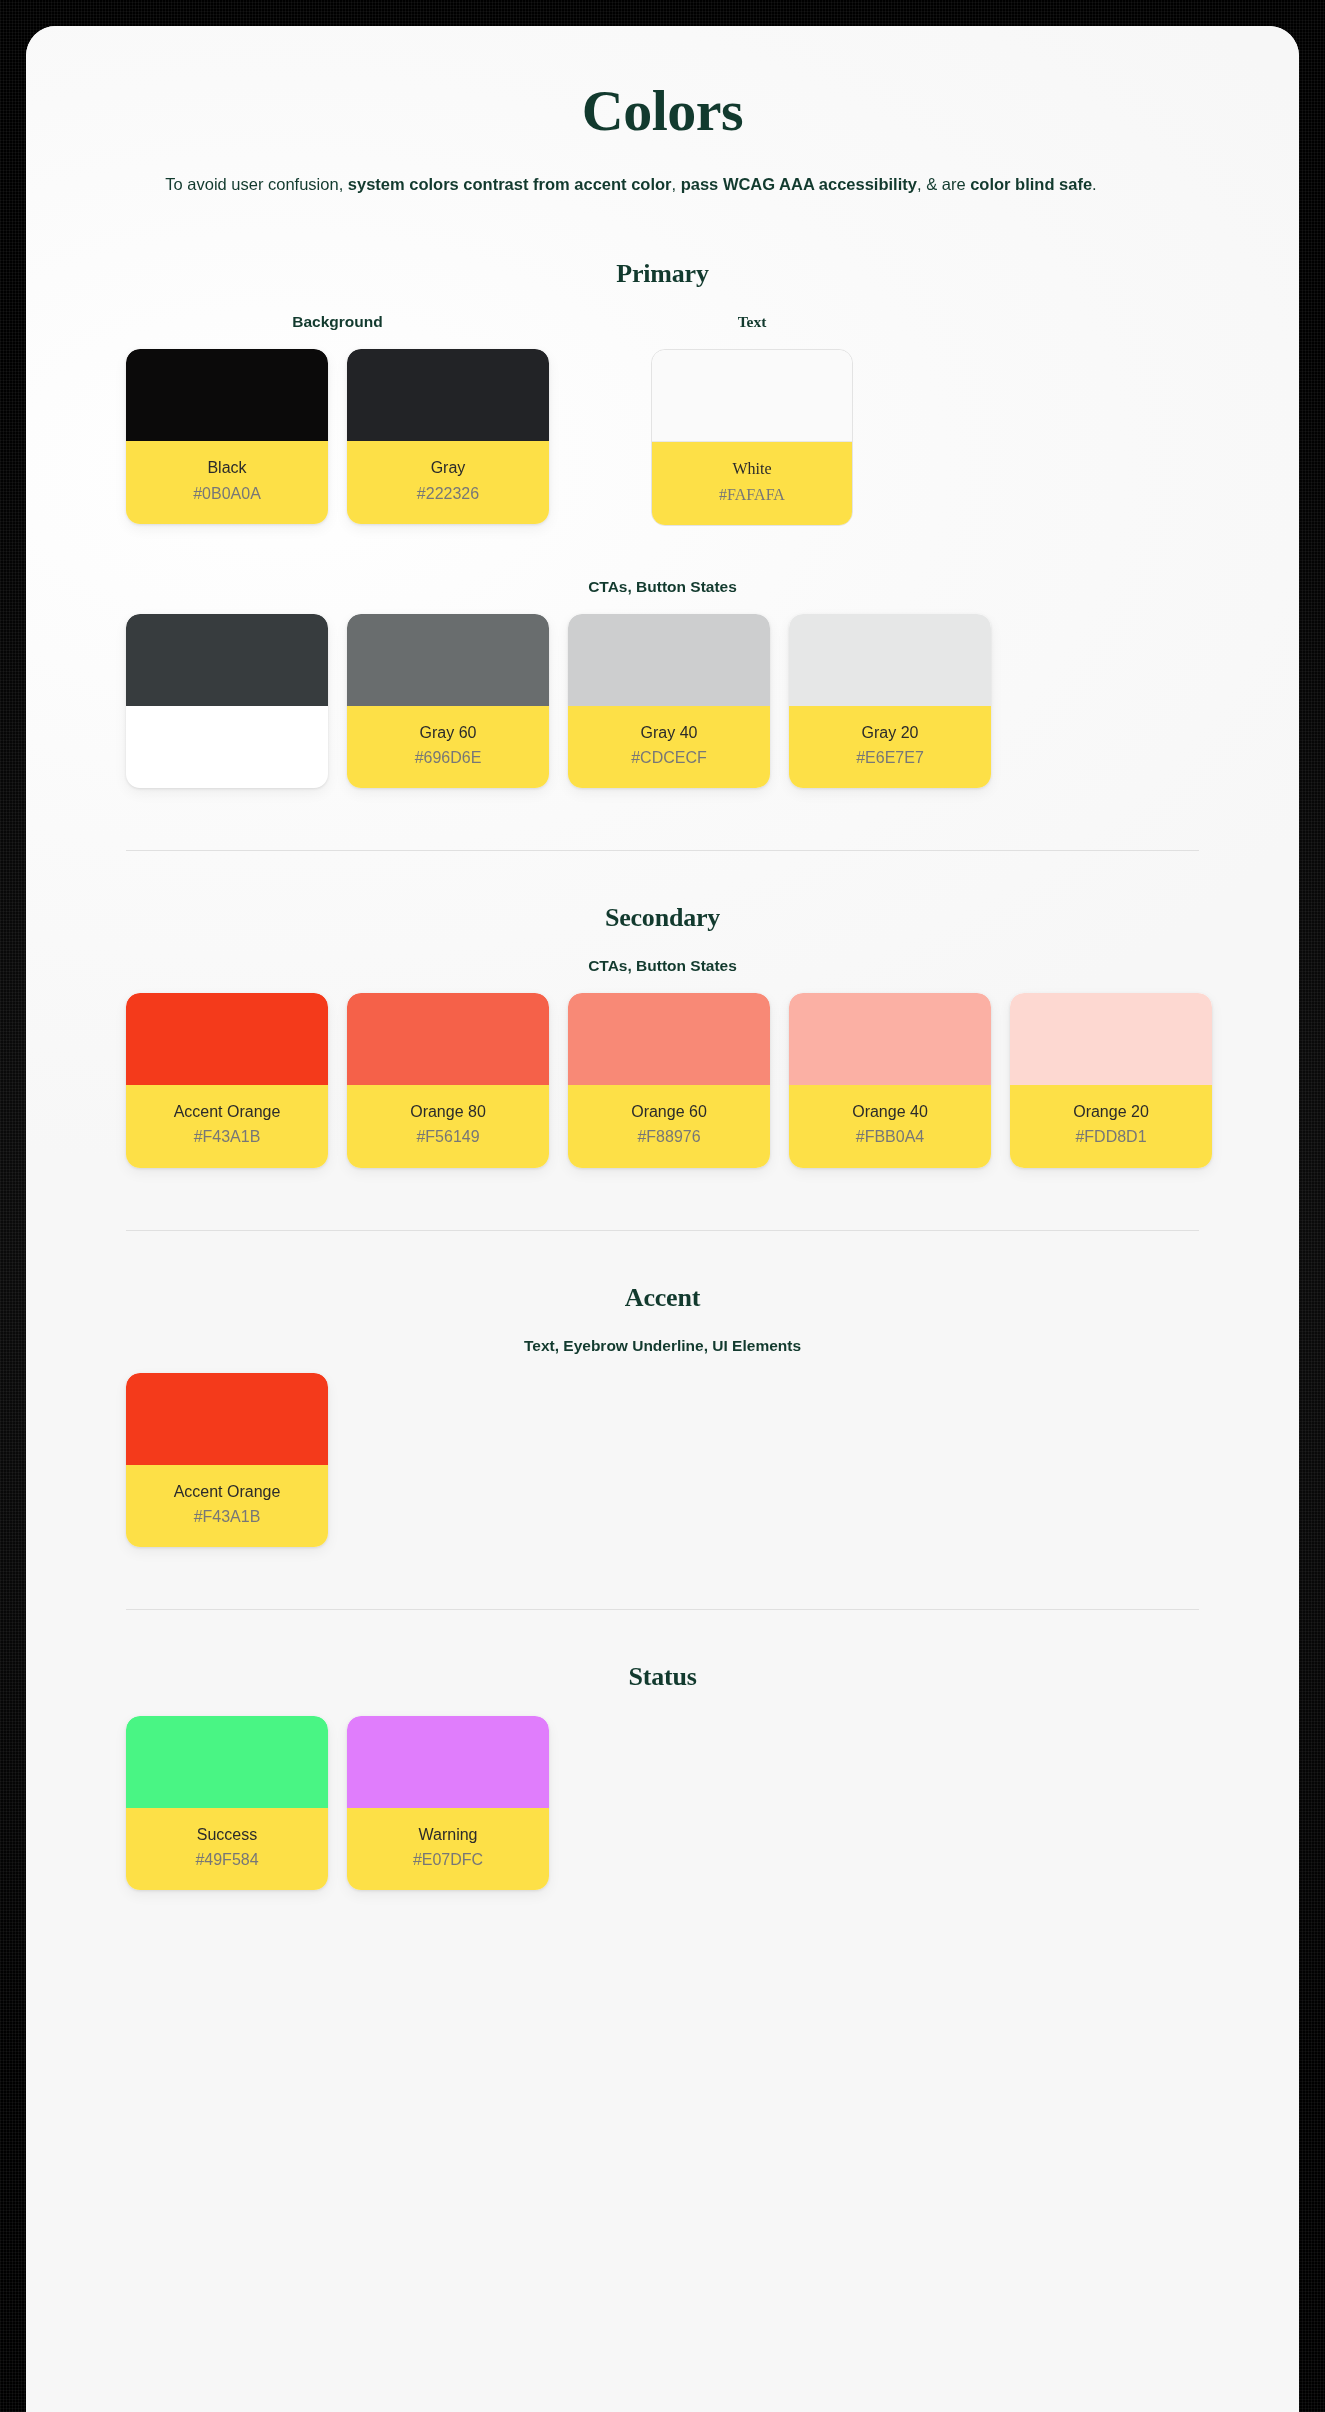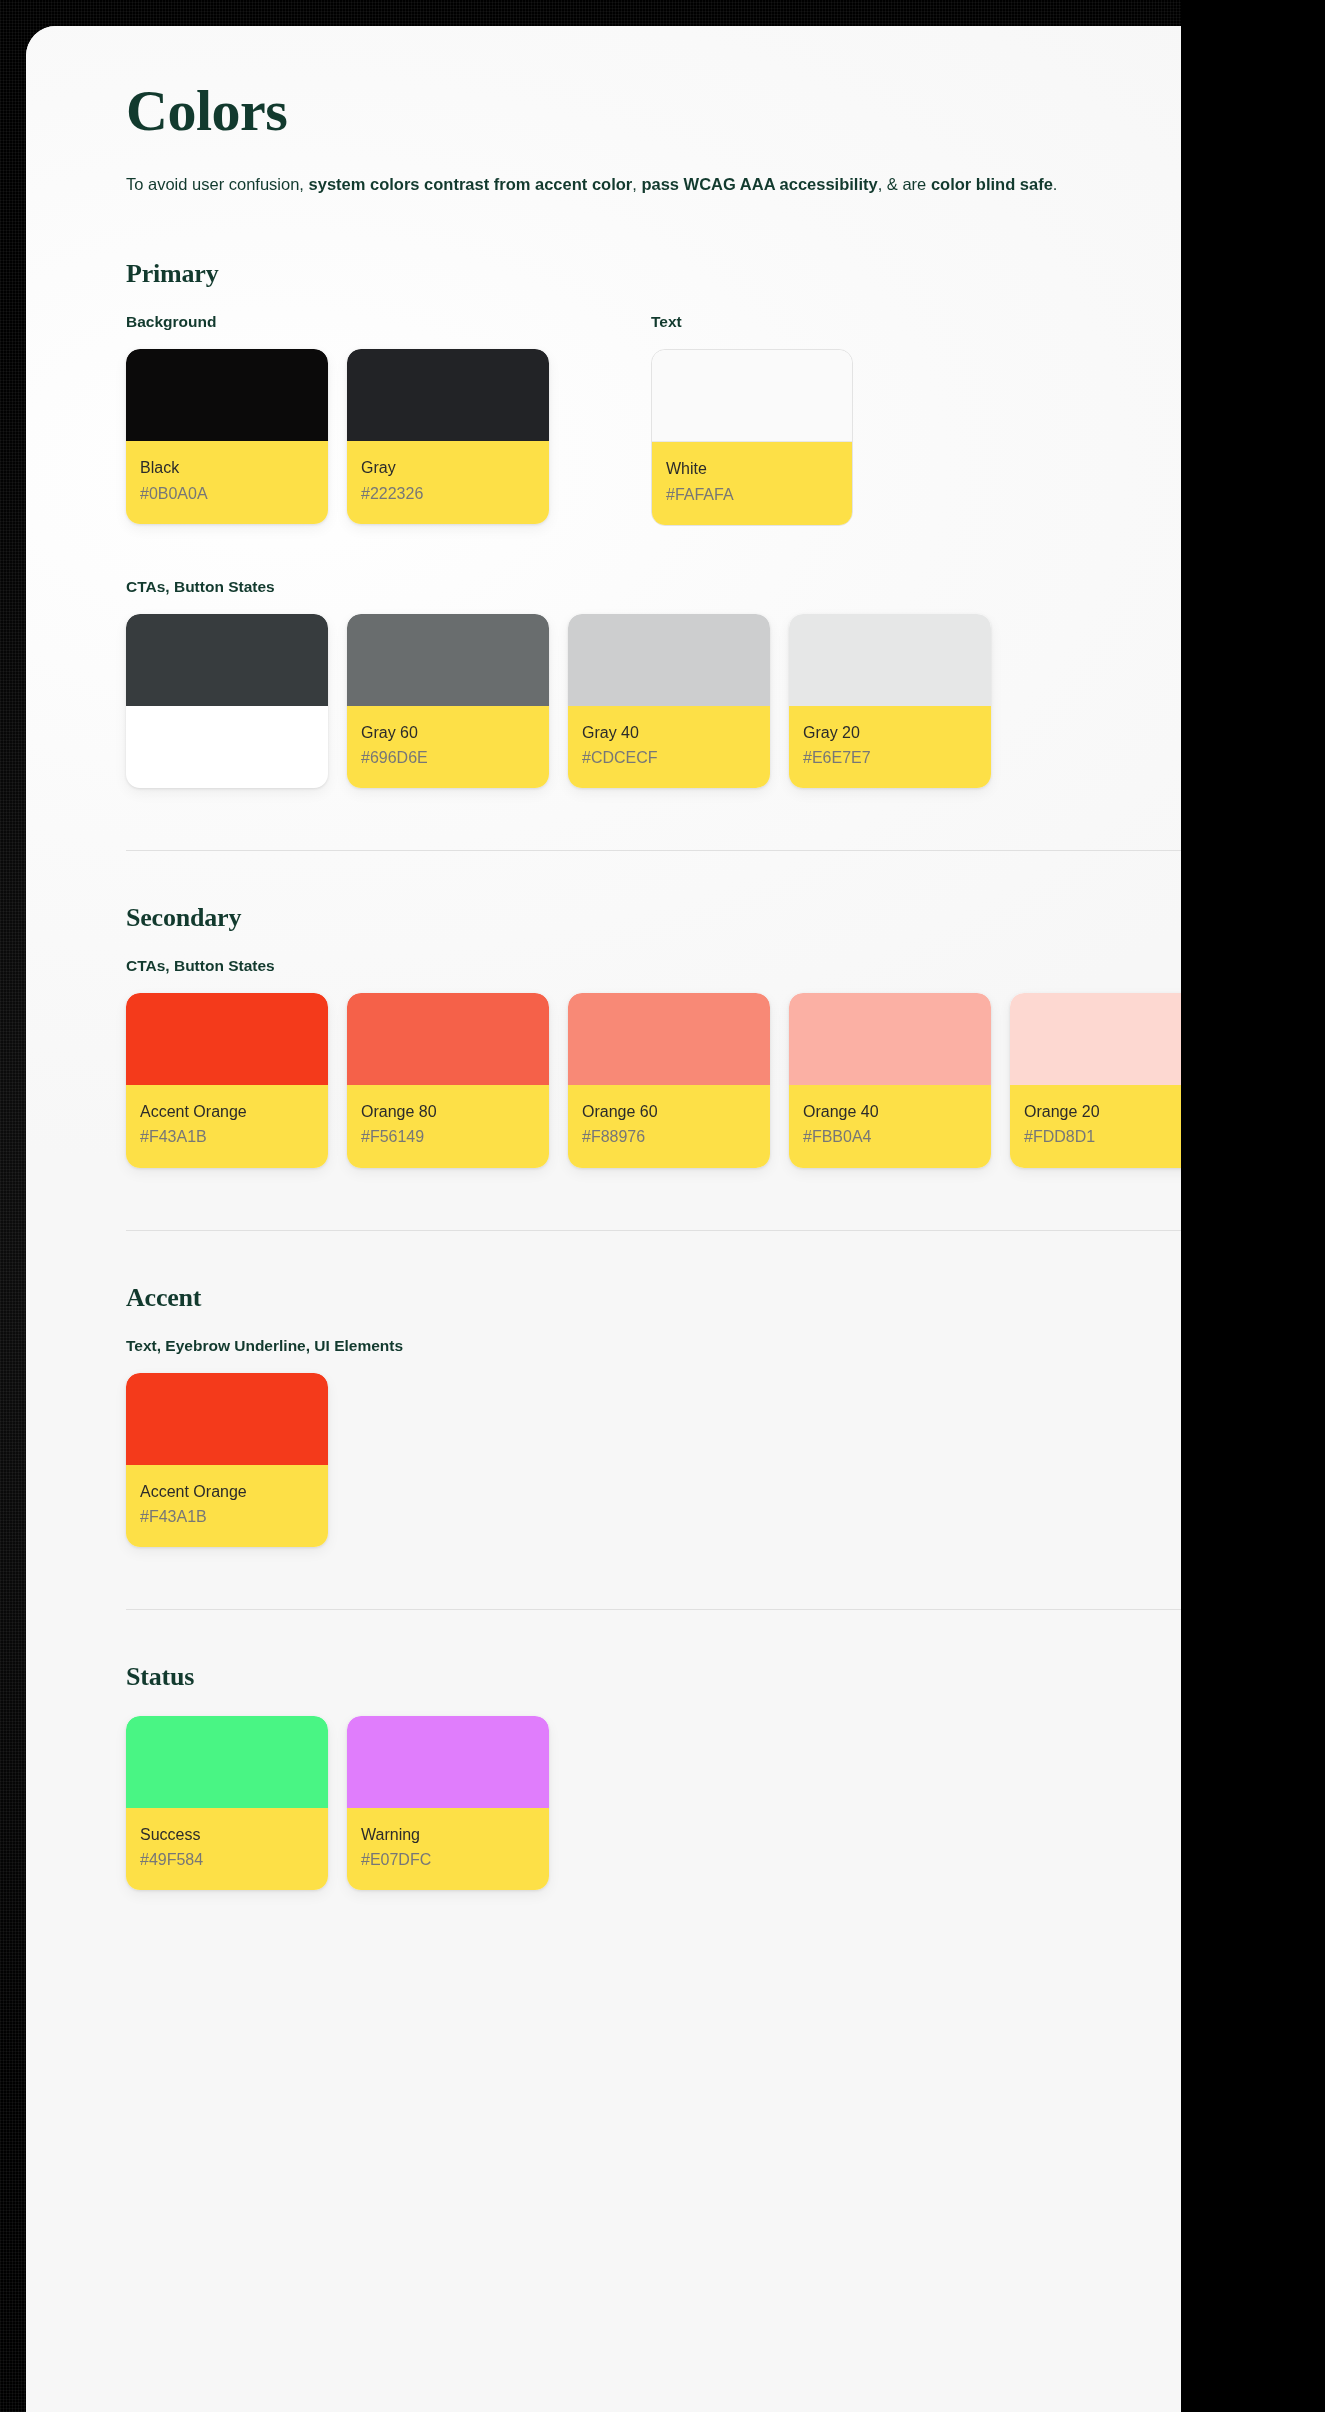--- a/index.html
+++ b/index.html
@@ -7,24 +7,25 @@
   html, body {
     width: 1325px;
     height: 2412px;
     background: #000000;
     font-family: "Liberation Sans", sans-serif;
   }
 
   .device-frame {
     position: absolute;
     left: 0; top: 0;
-    width: 1181px;
+    width: 1325px;
     height: 2412px;
     background: #050505;
     overflow: hidden;
+    text-align: center;
   }
 
   
   .bezel-noise {
     position: absolute;
     left: 0; top: 0; right: 0; bottom: 0;
     background:
       repeating-linear-gradient(90deg, rgba(255,255,255,0.045) 0 1px, rgba(0,0,0,0) 1px 3px),
       repeating-linear-gradient(0deg, rgba(255,255,255,0.04) 0 1px, rgba(0,0,0,0) 1px 3px),
       radial-gradient(circle at 50% 50%, #1a1a1a 0%, #000000 78%);
@@ -186,21 +187,21 @@
                     </div>
                     <div class="swatch">
                       <div class="swatch-chip" style="background: rgb(34, 35, 38);"></div>
                       <div class="swatch-meta">
                         <div class="swatch-name">Gray</div>
                         <div class="swatch-hex">#222326</div>
                       </div>
                     </div>
                   </div>
                 </div>
-                <div class="labeled-block" style="margin-left: 100px;">
+                <div class="labeled-block" style="margin-left: 100px; font-family: Liberation Serif, serif;">
                   <div class="group-label">Text</div>
                   <div class="swatch-row">
                     <div class="swatch outlined">
                       <div class="swatch-chip" style="background: rgb(250, 250, 250);"></div>
                       <div class="swatch-meta">
                         <div class="swatch-name">White</div>
                         <div class="swatch-hex">#FAFAFA</div>
                       </div>
                     </div>
                   </div>

